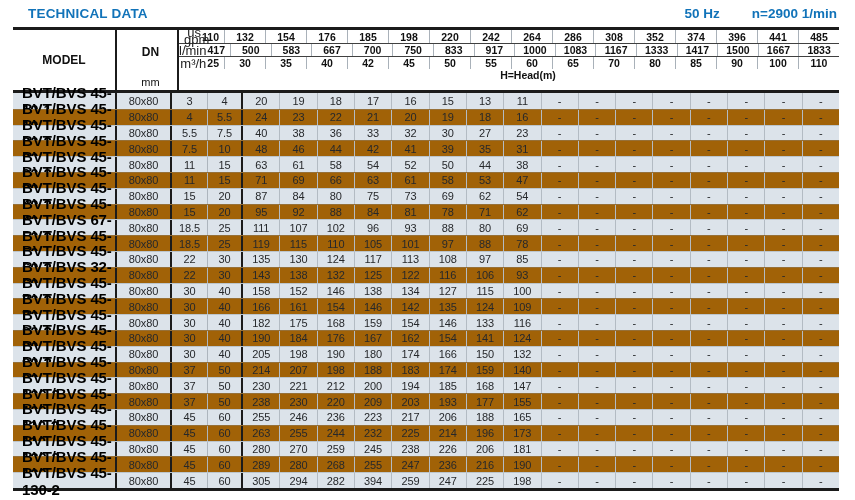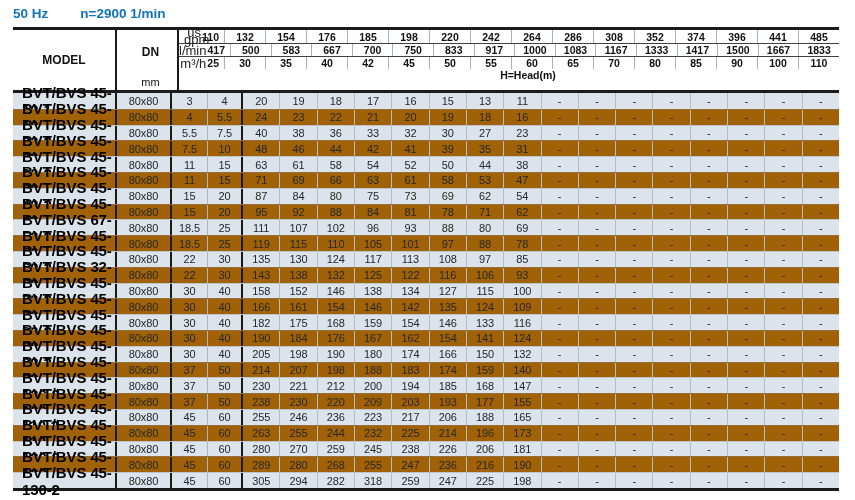--- a/index.html
+++ b/index.html
@@ -77,20 +77,21 @@
   .cell.model { justify-content: flex-start; padding-left: 9px;
                 font-weight: bold; color: #000; font-size: 15px; }
   .cell.hp { border-left: 1px solid #adb5bd; }
   .cell.val { flex: 1; border-left: 1px solid #b3bbc3; }
   .cell.val.first { border-left: none; }
 </style>
 </head>
 <body>
 
 <div class="page-header">
+  <div class="page-title">TECHNICAL DATA</div>
   <div class="freq-group">
     <span>50 Hz</span>
     <span>n=2900 1/min</span>
   </div>
 </div>
 
 <div class="dtable">
 
   <div class="thead">
     <div class="h-model c-model thick-r">MODEL</div>
@@ -793,21 +794,21 @@
         <div class="cell val">-</div>
       </div>
       <div class="trow shade">
         <div class="cell model c-model thick-r">BVT/BVS 45-130-2</div>
         <div class="cell c-dn thick-r">80x80</div>
         <div class="cell c-kw">45</div>
         <div class="cell hp c-hp thick-r">60</div>
         <div class="cell val first">305</div>
         <div class="cell val">294</div>
         <div class="cell val">282</div>
-        <div class="cell val">318</div>
+        <div class="cell val">394</div>
         <div class="cell val">259</div>
         <div class="cell val">247</div>
         <div class="cell val">225</div>
         <div class="cell val">198</div>
         <div class="cell val">-</div>
         <div class="cell val">-</div>
         <div class="cell val">-</div>
         <div class="cell val">-</div>
         <div class="cell val">-</div>
         <div class="cell val">-</div>

